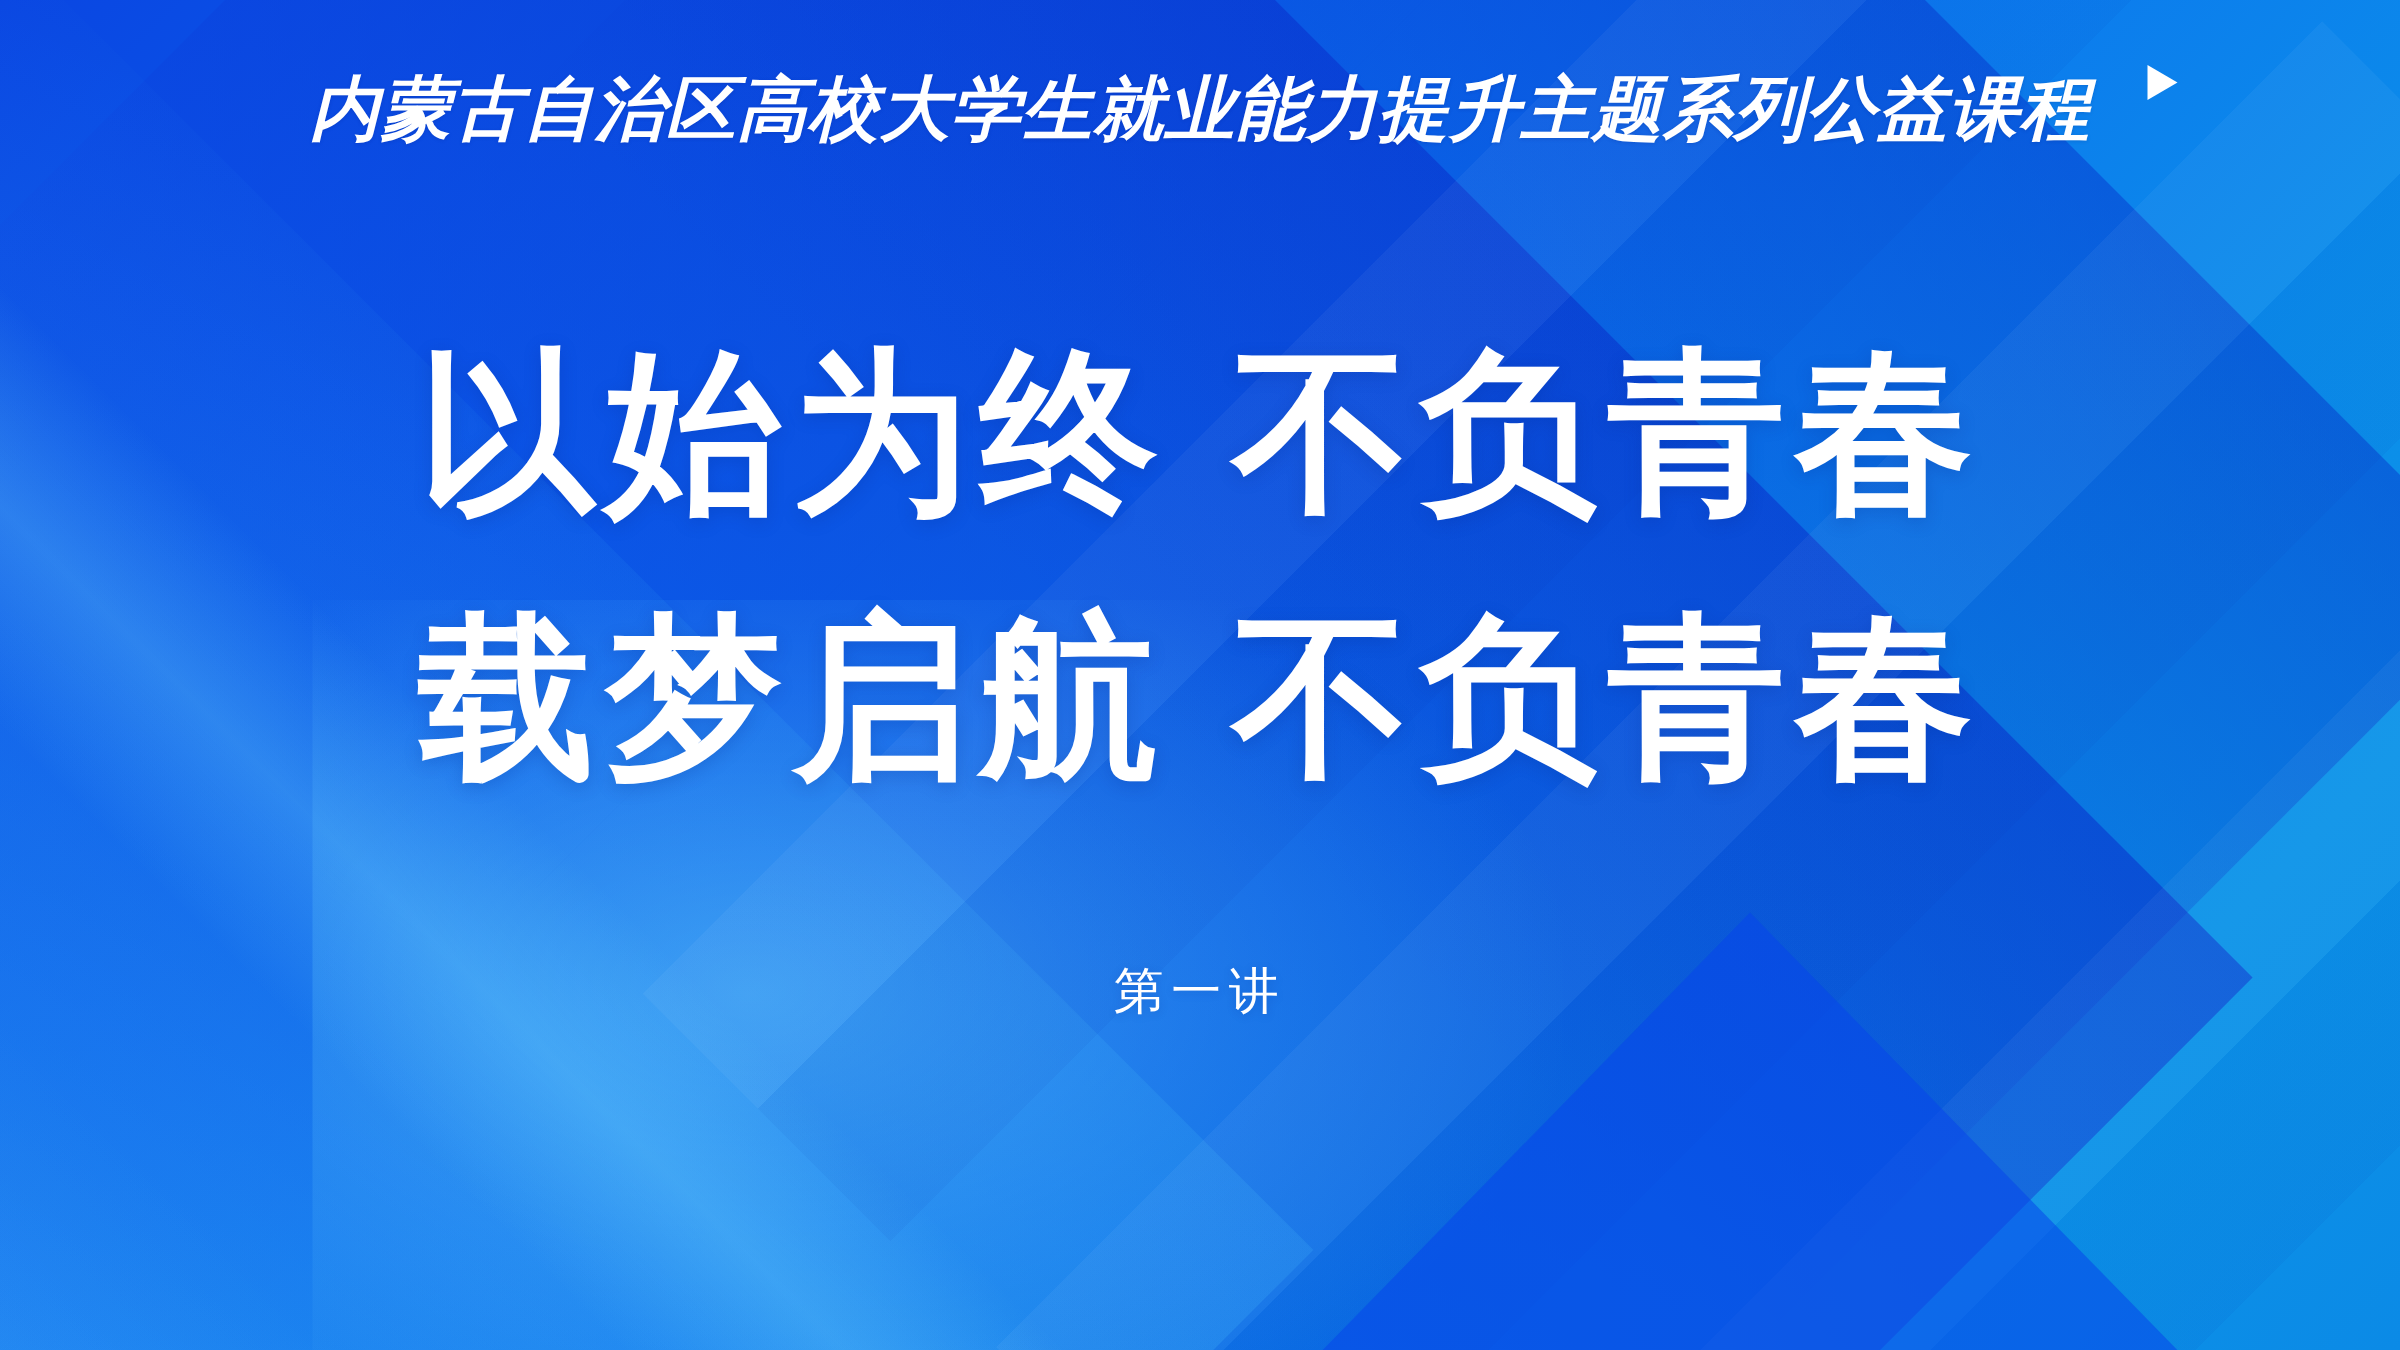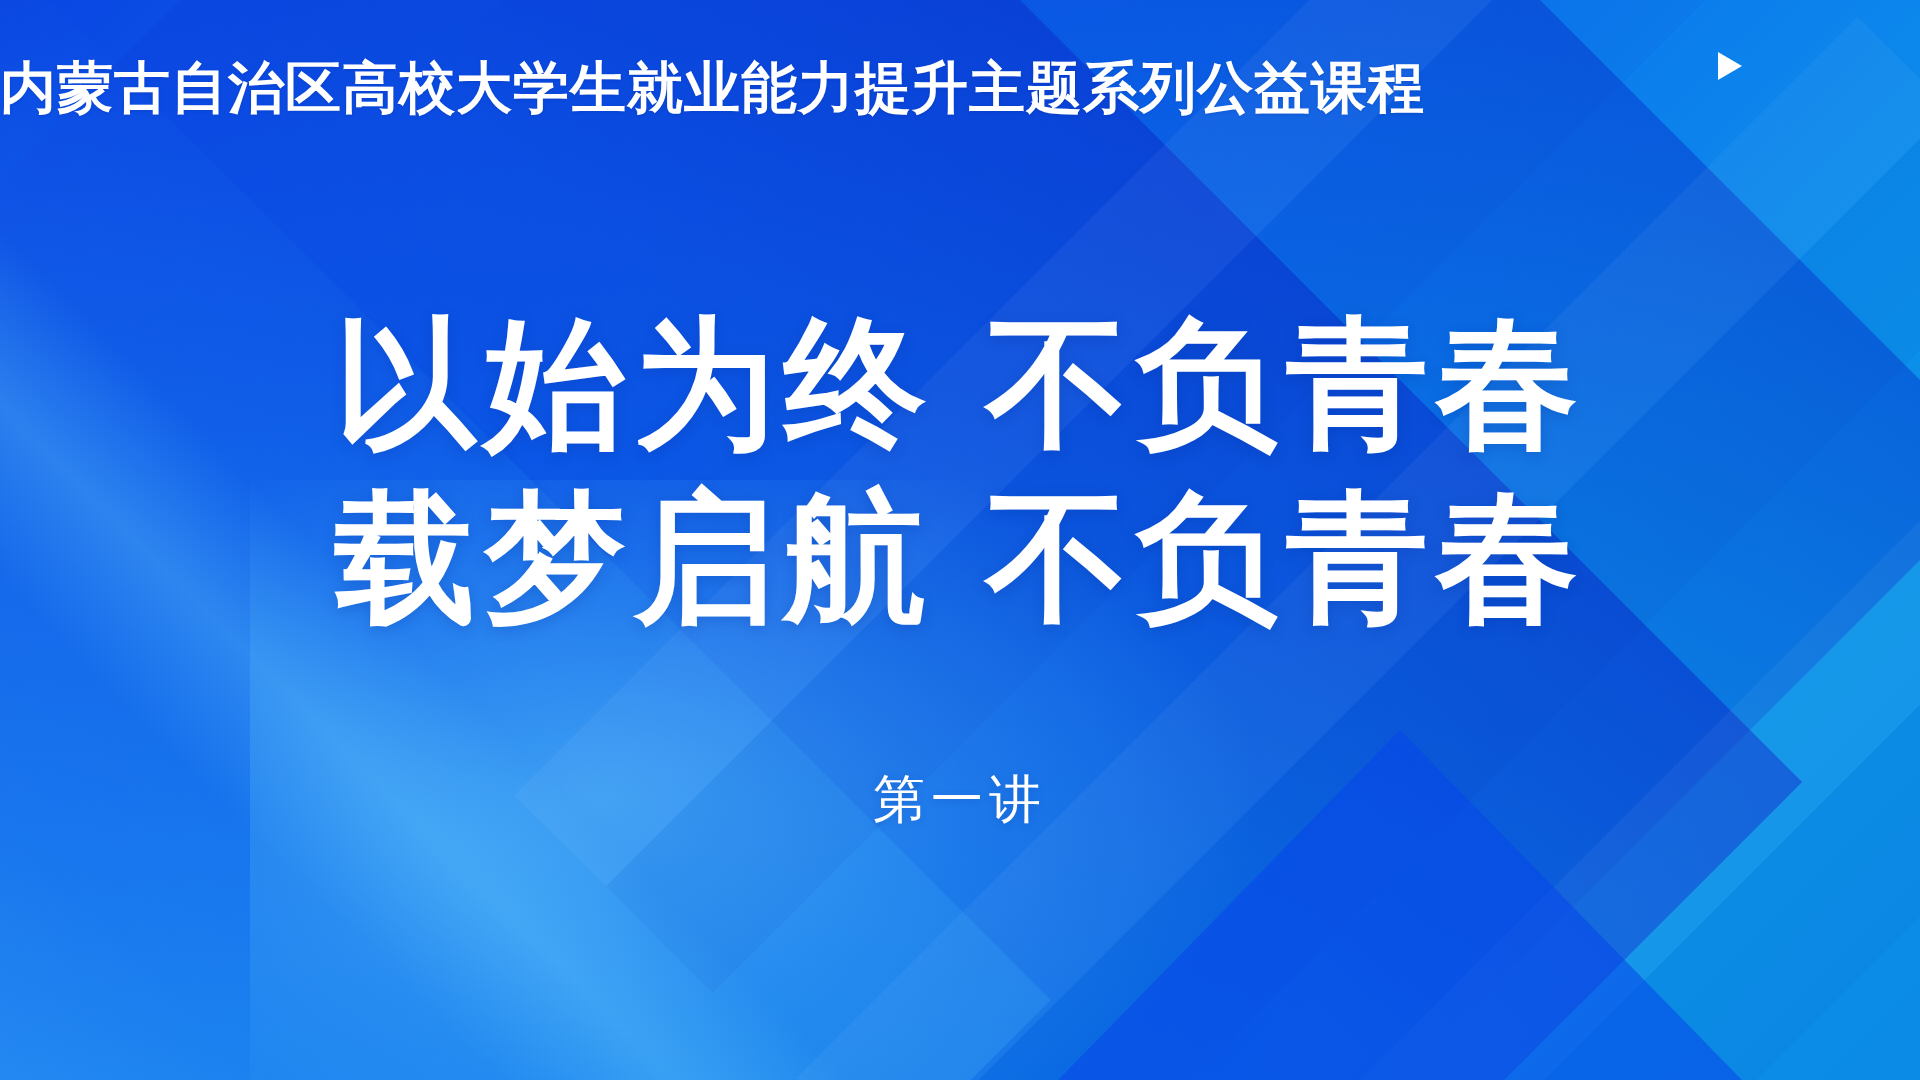--- a/index.html
+++ b/index.html
@@ -152,29 +152,30 @@
     z-index: 10;
     width: 1920px;
     height: 1080px;
   }
 
   .course-title {
     position: absolute;
     top: 58px;
     left: 0;
     width: 1920px;
-    text-align: left;
+    text-align: center;
     color: #ffffff;
     font-family: "Liberation Serif", "DejaVu Serif", serif;
     font-weight: bold;
     font-size: 56px;
     letter-spacing: 1px;
     line-height: 1.1;
     white-space: nowrap;
     text-shadow: 0 1px 3px rgba(0, 30, 120, 0.18);
+    font-style: italic;
   }
 
   .play-marker {
     position: absolute;
     top: 52px;
     left: 1718px;
     width: 0;
     height: 0;
     border-top: 14px solid transparent;
     border-bottom: 14px solid transparent;
@@ -189,38 +190,38 @@
     text-align: center;
     color: #ffffff;
     font-family: "Liberation Serif", "DejaVu Serif", serif;
     font-weight: bold;
     font-size: 142px;
     line-height: 1;
     letter-spacing: 8px;
     white-space: nowrap;
     text-shadow: 0 3px 14px rgba(0, 40, 140, 0.22);
   }
-  .headline-1 { top: 276px; margin-top: 38px; }
+  .headline-1 { top: 276px; }
   .headline-2 { top: 488px; }
 
   .headline .gap {
     display: inline-block;
     width: 52px;
   }
 
   .lecture-label {
     position: absolute;
     top: 765px;
     left: 0;
     width: 1920px;
     text-align: center;
     color: #ffffff;
     font-family: "Liberation Serif", "DejaVu Serif", serif;
     font-weight: normal;
-    font-size: 52px;
+    font-size: 40px;
     letter-spacing: 6px;
     white-space: nowrap;
     text-shadow: 0 2px 8px rgba(0, 40, 140, 0.20);
   }
 </style>
 </head>
 <body>
 
 <div id="slide">
 

